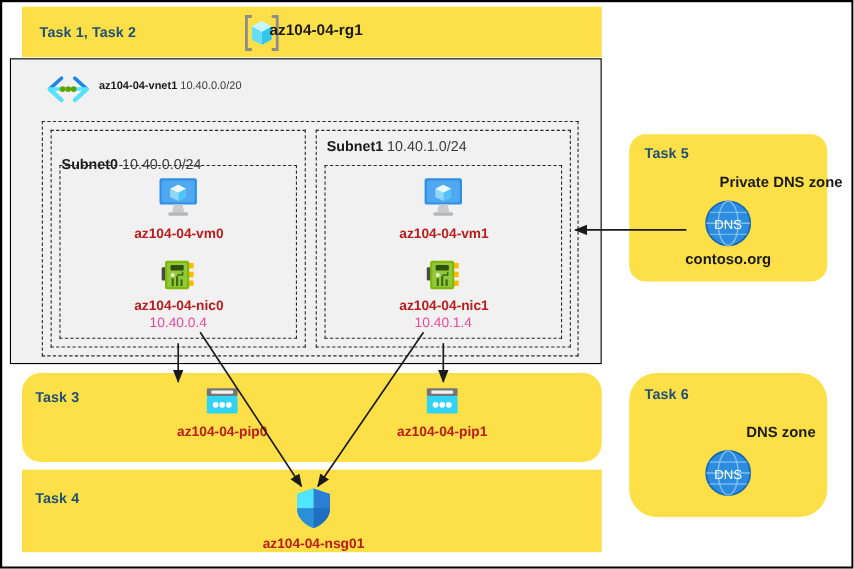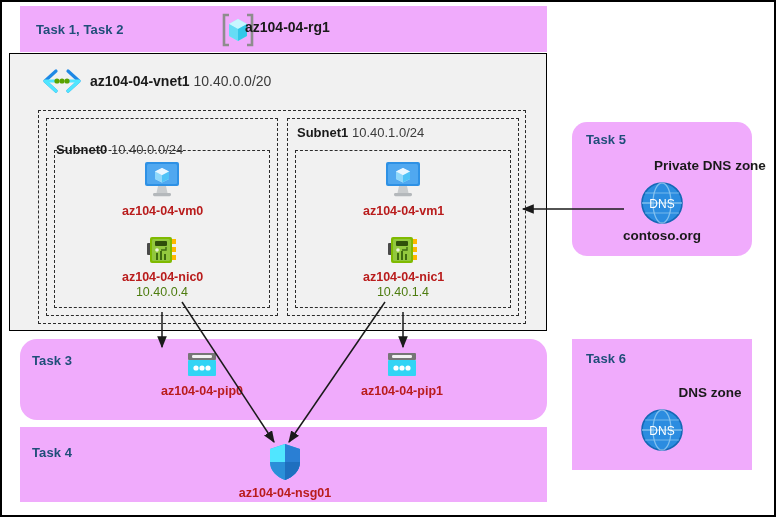--- a/index.html
+++ b/index.html
@@ -4,62 +4,62 @@
 <style>
   html,body{margin:0;padding:0;}
   body{
     width:776px;height:517px;background:#ffffff;
     font-family:"Liberation Sans", sans-serif;
     overflow:hidden;position:relative;
   }
   #canvas{position:absolute;left:0;top:0;width:776px;height:517px;
     border:2px solid #000000;box-sizing:border-box;background:#ffffff;}
 
-  .panel{position:absolute;background:#f0abfc;box-sizing:border-box;}
+  .panel{position:absolute;background:#fde047;box-sizing:border-box;}
   .task-label{position:absolute;color:#1f4e79;font-weight:bold;font-size:13px;
     letter-spacing:.1px;white-space:nowrap;}
 
   
   #rg-band{left:18px;top:4px;width:527px;height:46px;}
   #rg-name{position:absolute;left:243px;top:17px;font-size:14px;font-weight:bold;
     color:#1a1a1a;white-space:nowrap;}
 
   
   #vnet-box{left:7px;top:51px;width:538px;height:278px;background:#f1f1f1;
     border:1.5px solid #000000;}
-  #vnet-head{position:absolute;left:88px;top:71px;font-size:14px;color:#3b3b3b;
+  #vnet-head{position:absolute;left:88px;top:71px;font-size:10px;color:#3b3b3b;
     white-space:nowrap;}
   #vnet-head b{color:#1a1a1a;}
 
   
   .dash{position:absolute;border:1.6px dashed #2b2b2b;box-sizing:border-box;background:transparent;}
   #subnet-group{left:36px;top:108px;width:488px;height:214px;}
   #subnet0-box{left:44px;top:116px;width:232px;height:198px;}
   #subnet1-box{left:285px;top:116px;width:232px;height:198px;}
   #subnet0-inner{left:52px;top:148px;width:216px;height:158px;}
   #subnet1-inner{left:293px;top:148px;width:216px;height:158px;}
 
   .subnet-head{position:absolute;font-size:13px;color:#3b3b3b;white-space:nowrap;}
   .subnet-head b{color:#1a1a1a;}
   #subnet0-head{left:54px;top:140px;text-align:center;}
   #subnet1-head{left:295px;top:123px;}
 
   .node{position:absolute;text-align:center;}
   .node .nm{font-size:12.5px;font-weight:bold;color:#b91c1c;white-space:nowrap;line-height:15px;}
-  .node .sub{font-size:12.5px;color:#4d7c0f;white-space:nowrap;line-height:15px;}
+  .node .sub{font-size:12.5px;color:#ec4899;white-space:nowrap;line-height:15px;}
   .ico{margin:0 auto;}
 
   
   #arrows{position:absolute;left:0;top:0;width:776px;height:517px;pointer-events:none;}
 
   
   #task3-panel{left:18px;top:337px;width:527px;height:81px;border-radius:17px;}
   #task4-panel{left:18px;top:425px;width:527px;height:75px;}
   #task5-panel{left:570px;top:120px;width:180px;height:134px;border-radius:15px;}
-  #task6-panel{left:570px;top:337px;width:180px;height:131px;}
+  #task6-panel{left:570px;top:337px;width:180px;height:131px;border-radius:25px;}
 
   .zone-title{position:absolute;width:100%;text-align:center;font-size:13.5px;
     font-weight:bold;color:#1a1a1a;margin-left:48px;}
   .zone-name{position:absolute;width:100%;text-align:center;font-size:13.5px;
     font-weight:bold;color:#1a1a1a;}
 </style>
 </head>
 <body>
 
 <div id="canvas">

